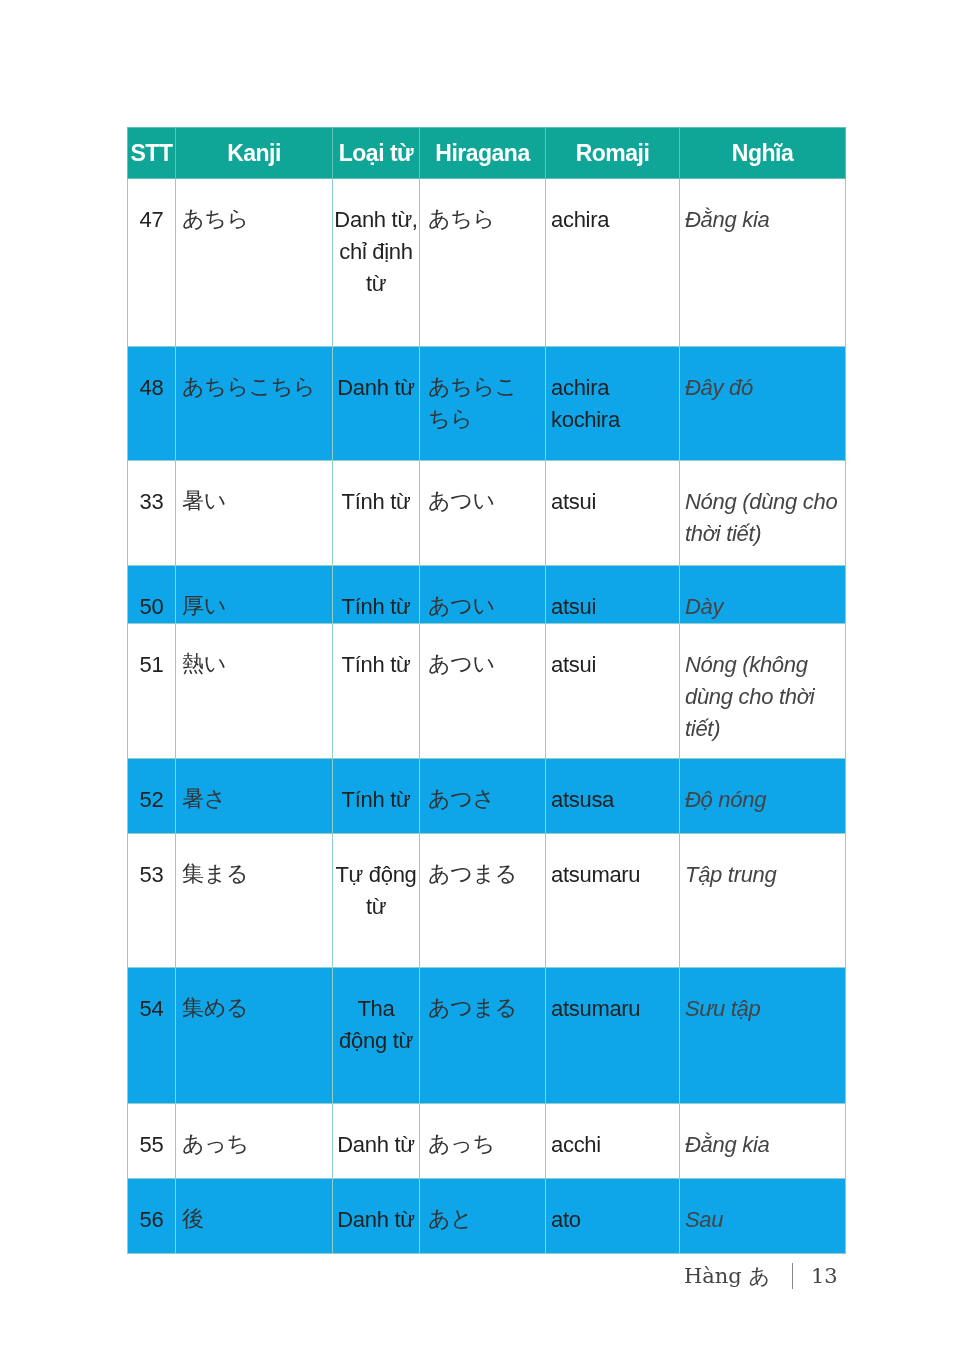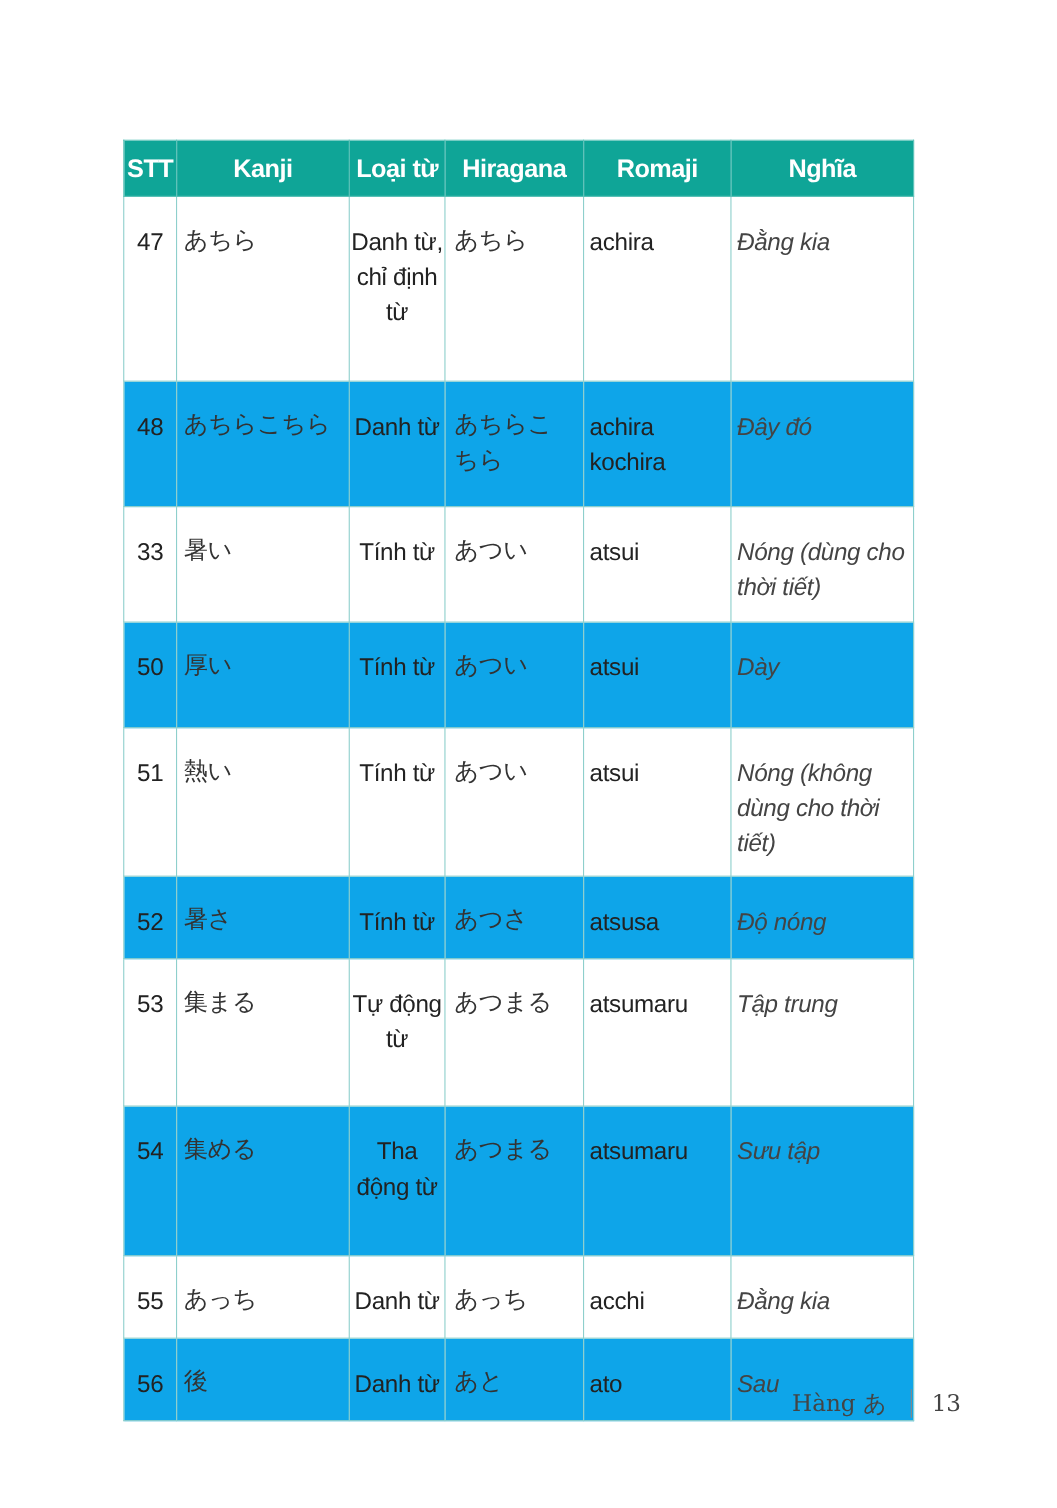--- a/index.html
+++ b/index.html
@@ -1,40 +1,40 @@
 <!DOCTYPE html>
 <html><head>
 <meta charset="utf-8">
 <style>
   html, body { margin: 0; padding: 0; background: #ffffff; }
   body { width: 961px; height: 1371px; position: relative; overflow: hidden;
          font-family: "Liberation Sans", "DejaVu Sans", sans-serif; color: #222; }
   table.vocab {
-    position: absolute; left: 112px; top: 127px;
+    position: absolute; left: 127px; top: 127px;
     border-collapse: collapse; table-layout: fixed; width: 718px;
   }
   table.vocab th, table.vocab td {
     border: 1.5px solid #8ecfcc;
     vertical-align: top;
     padding: 0;
   }
   table.vocab th {
     background: #0fa597; color: #ffffff; font-weight: bold;
     font-size: 23px; height: 50px; vertical-align: middle; text-align: center;
     letter-spacing: -0.5px; border-color: #5fc2b9;
   }
   table.vocab tr.alt td { background: #0ea5e9; }
   table.vocab td { font-size: 22px; line-height: 32px; letter-spacing: -0.3px; }
   td.stt { text-align: center; padding-top: 25px !important; }
   td.kanji { padding: 24px 6px 0 6px !important; font-family: "DejaVu Serif", serif; font-weight: 300; color: #333; letter-spacing: 4px; }
   td.type { text-align: center; padding-top: 25px !important; line-height: 33px; }
   td.hira { padding: 24px 6px 0 8px !important; font-family: "DejaVu Serif", serif; color: #333; letter-spacing: 4px; }
   td.romaji { padding: 25px 4px 0 5px !important; line-height: 31px; }
   td.meaning { padding: 25px 4px 0 5px !important; font-style: italic; color: #444; line-height: 31px; }
-  .footer { position: absolute; top: 1262px; left: 720px; font-family: "DejaVu Serif", "Liberation Serif", serif;
+  .footer { position: absolute; top: 1262px; left: 684px; font-family: "DejaVu Serif", "Liberation Serif", serif;
             font-size: 21px; color: #444; display: flex; align-items: center; }
   .footer .sep { display: inline-block; width: 1px; height: 26px; background: #888; margin: 0 18px 0 22px; }
 </style>
 </head>
 <body>
 
 <table class="vocab">
   <colgroup>
     <col style="width:48px">
       <col style="width:157px">
@@ -71,21 +71,21 @@
         <td class="meaning">Đây đó</td>
       </tr>
       <tr style="height: 105px;">
         <td class="stt">33</td>
         <td class="kanji">暑い</td>
         <td class="type">Tính từ</td>
         <td class="hira">あつい</td>
         <td class="romaji">atsui</td>
         <td class="meaning">Nóng (dùng cho thời tiết)</td>
       </tr>
-      <tr class="alt" style="height: 96px;">
+      <tr class="alt" style="height: 58px;">
         <td class="stt">50</td>
         <td class="kanji">厚い</td>
         <td class="type">Tính từ</td>
         <td class="hira">あつい</td>
         <td class="romaji">atsui</td>
         <td class="meaning">Dày</td>
       </tr>
       <tr style="height: 135px;">
         <td class="stt">51</td>
         <td class="kanji">熱い</td>

